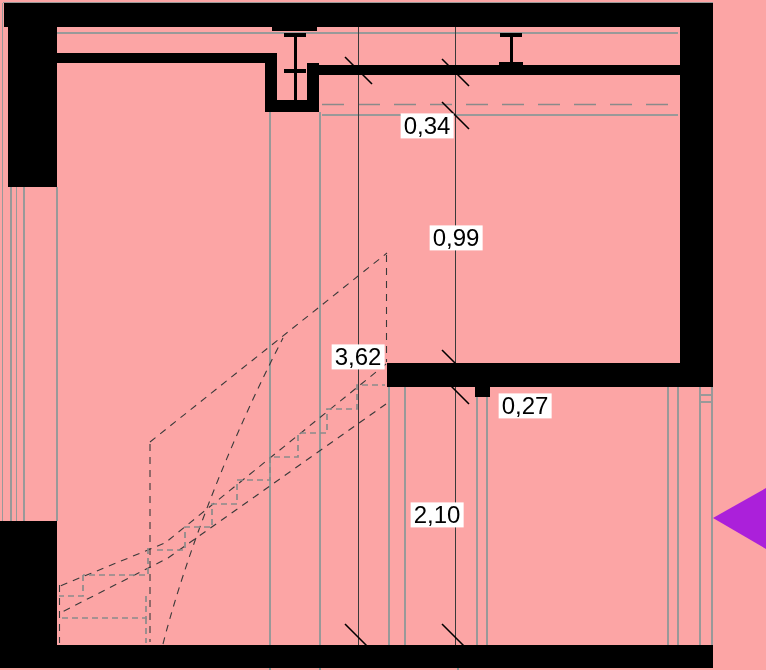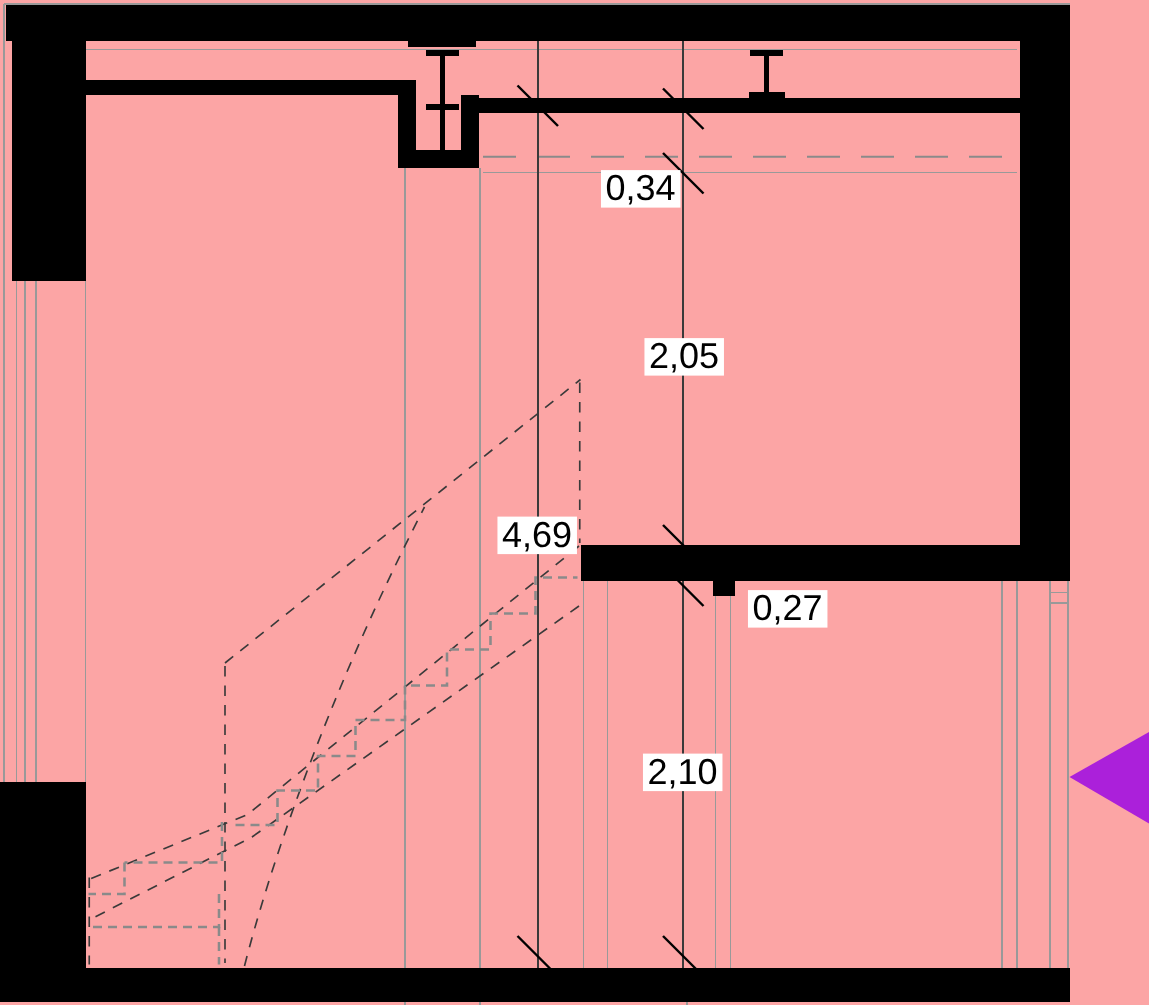--- a/index.html
+++ b/index.html
@@ -121,17 +121,17 @@
       <line x1="442" y1="377" x2="469" y2="404"></line>
       <line x1="442" y1="624" x2="469" y2="651"></line>
       <line x1="345" y1="57" x2="372" y2="84"></line>
       <line x1="345" y1="624" x2="372" y2="651"></line>
     </g>
 
     <polygon points="713,518 766,488 766,549" fill="#ab20da"></polygon>
   </svg>
 
   <div class="dim-label" style="left:427px;top:126px;">0,34</div>
-  <div class="dim-label" style="left:456px;top:238px;">2,05</div>
-  <div class="dim-label" style="left:358px;top:357px;">4,69</div>
+  <div class="dim-label" style="left:456px;top:238px;">0,99</div>
+  <div class="dim-label" style="left:358px;top:357px;">3,62</div>
   <div class="dim-label" style="left:525px;top:406px;">0,27</div>
-  <div class="dim-label" style="left:455px;top:515px;">2,10</div>
+  <div class="dim-label" style="left:437px;top:515px;">2,10</div>
 </div>
 
 </body></html>

